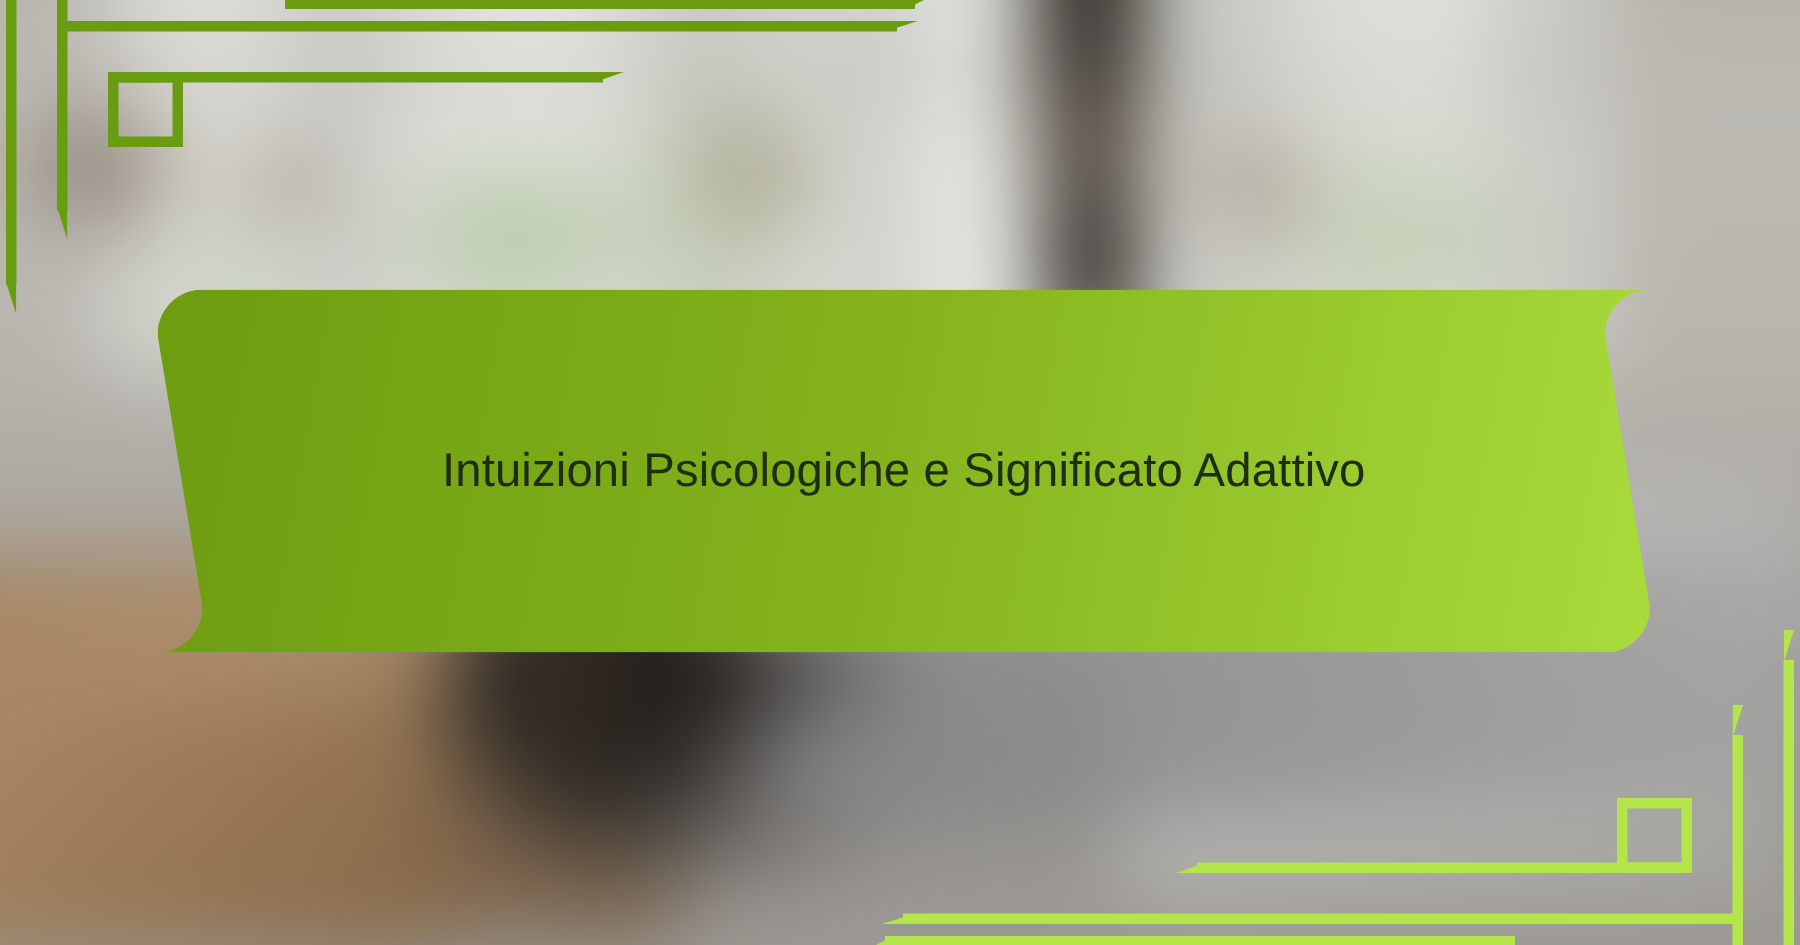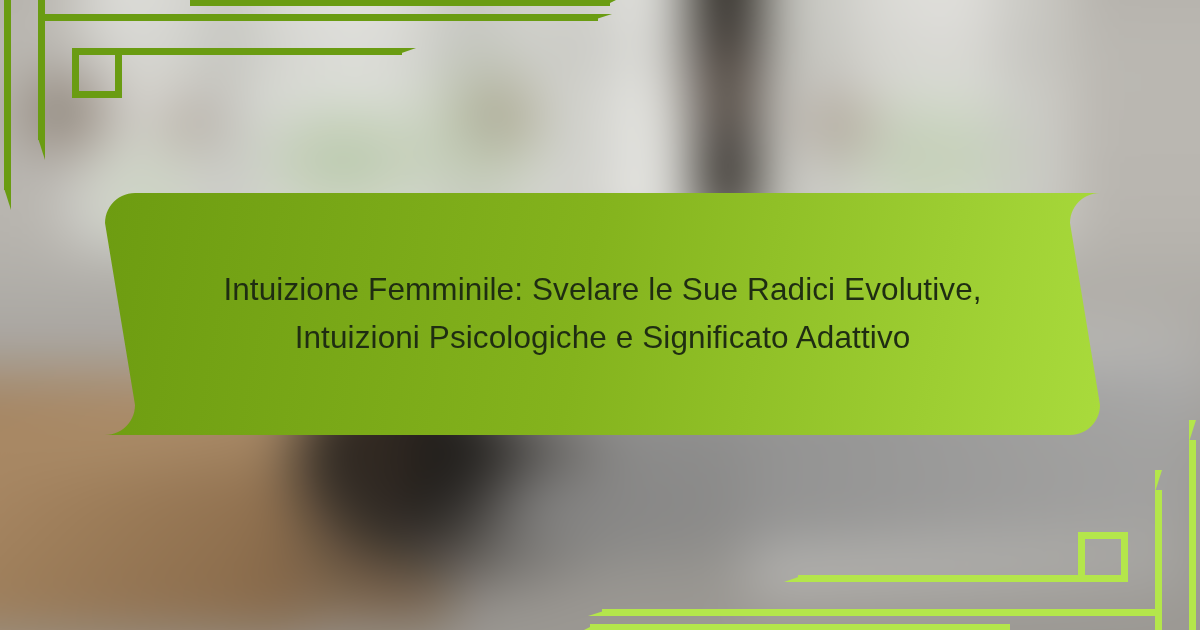--- a/index.html
+++ b/index.html
@@ -333,18 +333,17 @@
     <div class="ornament br-v-inner-tip"></div>
     <div class="ornament br-h-inner"></div>
     <div class="ornament br-h-inner-tip"></div>
     <div class="ornament br-box"></div>
   </div>
 
   <div id="title-card" style="border-radius: 0px; clip-path: polygon(0px 30px, 0.19px 26.64px, 0.75px 23.32px, 1.68px 20.09px, 2.97px 16.98px, 4.6px 14.04px, 6.55px 11.3px, 8.79px 8.79px, 11.3px 6.55px, 14.04px 4.6px, 16.98px 2.97px, 20.09px 1.68px, 23.32px 0.75px, 26.64px 0.19px, 30px 0px, 965px 0px, 995px 0px, 991.64px 0.19px, 988.32px 0.75px, 985.09px 1.68px, 981.98px 2.97px, 979.04px 4.6px, 976.3px 6.55px, 973.79px 8.79px, 971.55px 11.3px, 969.6px 14.04px, 967.97px 16.98px, 966.68px 20.09px, 965.75px 23.32px, 965.19px 26.64px, 965px 30px, 995px 212px, 995px 212px, 994.81px 215.36px, 994.25px 218.68px, 993.32px 221.91px, 992.03px 225.02px, 990.4px 227.96px, 988.45px 230.7px, 986.21px 233.21px, 983.7px 235.45px, 980.96px 237.4px, 978.02px 239.03px, 974.91px 240.32px, 971.68px 241.25px, 968.36px 241.81px, 965px 242px, 30px 242px, 0px 242px, 3.36px 241.81px, 6.68px 241.25px, 9.91px 240.32px, 13.02px 239.03px, 15.96px 237.4px, 18.7px 235.45px, 21.21px 233.21px, 23.45px 230.7px, 25.4px 227.96px, 27.03px 225.02px, 28.32px 221.91px, 29.25px 218.68px, 29.81px 215.36px, 30px 212px, 0px 30px);">
     <div id="notch-tr"></div>
     <div id="notch-bl"></div>
     <h1 id="title-text">
-      <span id="title-line-1">Intuizione Femminile: Svelare le Sue Radici Evolutive,</span>
       <span id="title-line-2">Intuizioni Psicologiche e Significato Adattivo</span>
     </h1>
   </div>
 
 </div>
 
 </body></html>

